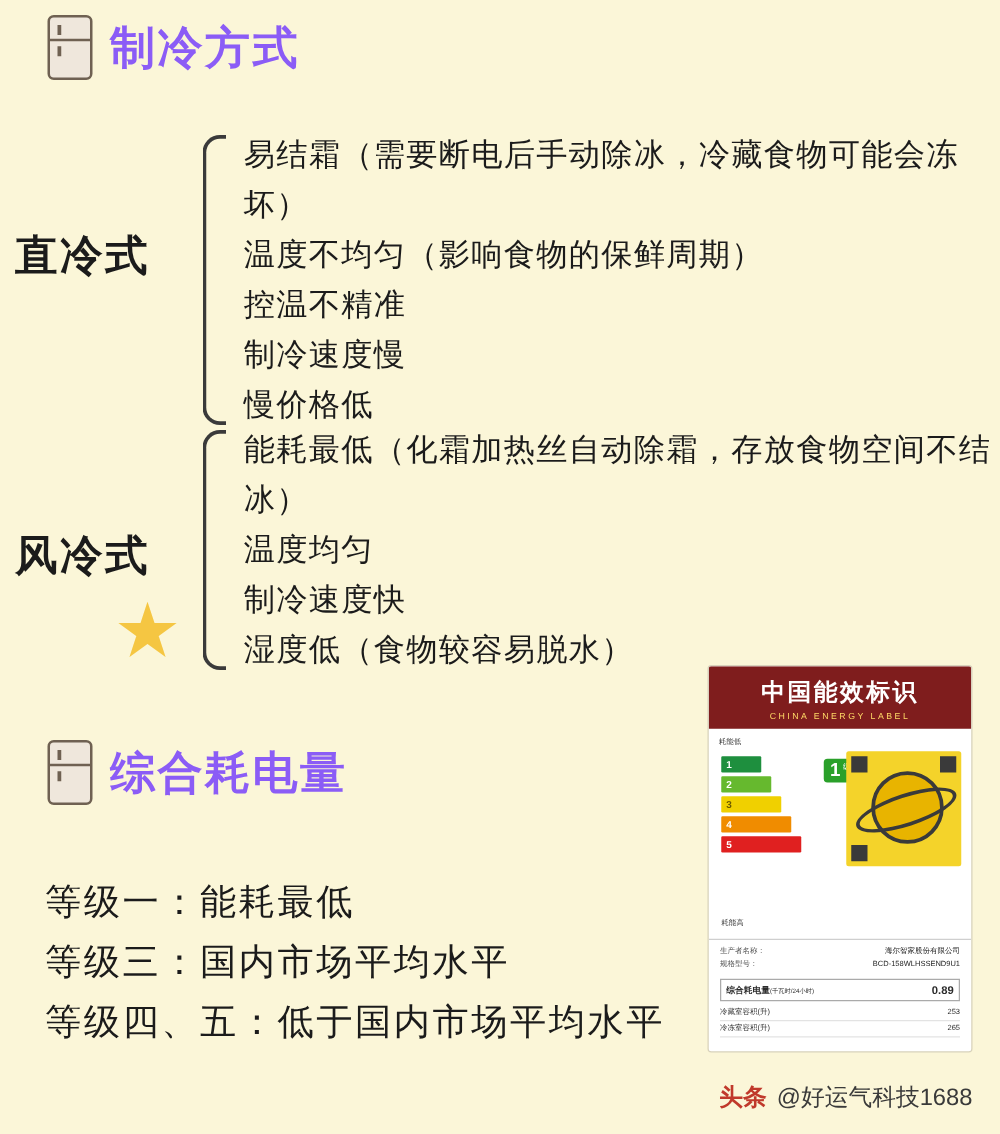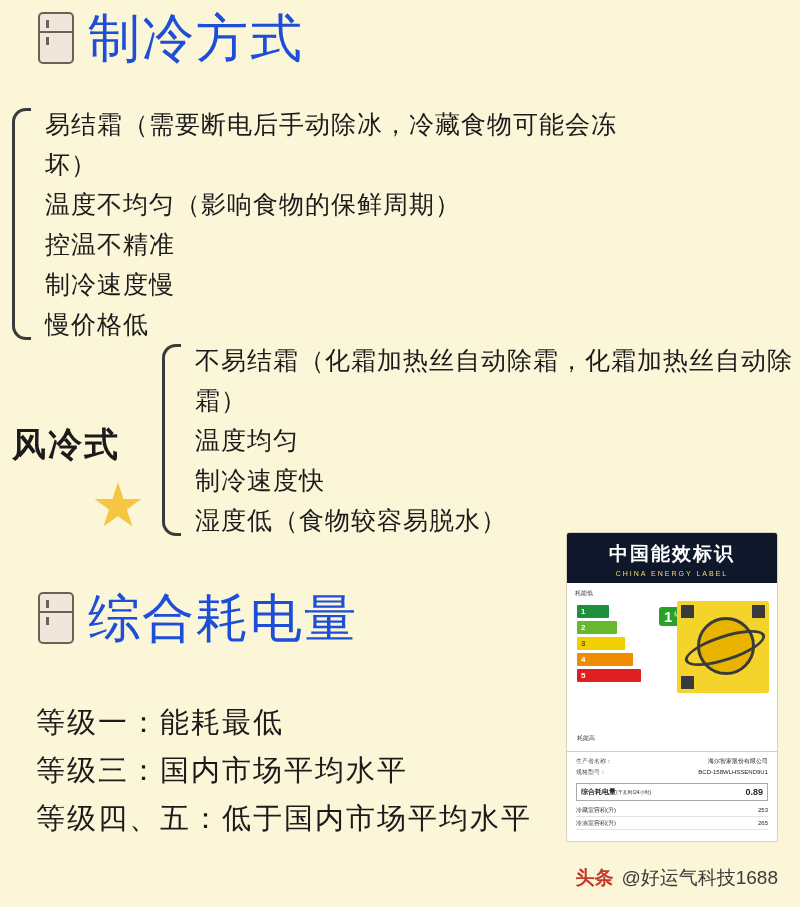--- a/index.html
+++ b/index.html
@@ -44,24 +44,24 @@
     content: "";
     position: absolute;
     left: 6px;
     top: 6px;
     width: 3px;
     height: 8px;
     background: #6f6152;
     box-shadow: 0 17px 0 0 #6f6152;
   }
   .section-title {
-    font-size: 52px;
-    font-weight: normal;
+    font-size: 36px;
+    font-weight: bold;
     letter-spacing: 2px;
-    color: #1d4ed8;
+    color: #8b5cf6;
     line-height: 1;
   }
 
   #head-cooling {
     position: absolute;
     left: 38px;
     top: 12px;
   }
   #head-efficiency {
     position: absolute;
@@ -144,21 +144,21 @@
     top: 532px;
     width: 212px;
     height: 310px;
     background: #ffffff;
     border: 1px solid #d8d2bb;
     border-radius: 3px;
     box-sizing: border-box;
     overflow: hidden;
   }
   .el-header {
-    background: #0f172a;
+    background: #7f1d1d;
     color: #ffffff;
     text-align: center;
     padding: 8px 0 6px;
   }
   .el-header .cn {
     font-size: 19px;
     font-weight: bold;
     letter-spacing: 2px;
     display: block;
   }
@@ -325,38 +325,39 @@
 </style>
 </head>
 <body>
 
 <div class="section-head" id="head-cooling">
   <div class="fridge-icon"></div>
   <div class="section-title">制冷方式</div>
 </div>
 
 <div class="group" id="group-direct">
+  <div class="group-label">直冷式</div>
   <div class="brace"></div>
   <div class="items">
     <div class="item">易结霜（需要断电后手动除冰，冷藏食物可能会冻坏）</div>
     <div class="item">温度不均匀（影响食物的保鲜周期）</div>
     <div class="item">控温不精准</div>
     <div class="item">制冷速度慢</div>
     <div class="item">慢价格低</div>
   </div>
 </div>
 
 <div class="group" id="group-fan">
   <div class="group-label">
     <span>风冷式</span>
     <span class="star">★</span>
   </div>
   <div class="brace"></div>
   <div class="items">
-    <div class="item">不易结霜（化霜加热丝自动除霜，化霜加热丝自动除霜）</div>
+    <div class="item">能耗最低（化霜加热丝自动除霜，存放食物空间不结冰）</div>
     <div class="item">温度均匀</div>
     <div class="item">制冷速度快</div>
     <div class="item">湿度低（食物较容易脱水）</div>
   </div>
 </div>
 
 <div class="section-head" id="head-efficiency">
   <div class="fridge-icon"></div>
   <div class="section-title">综合耗电量</div>
 </div>

